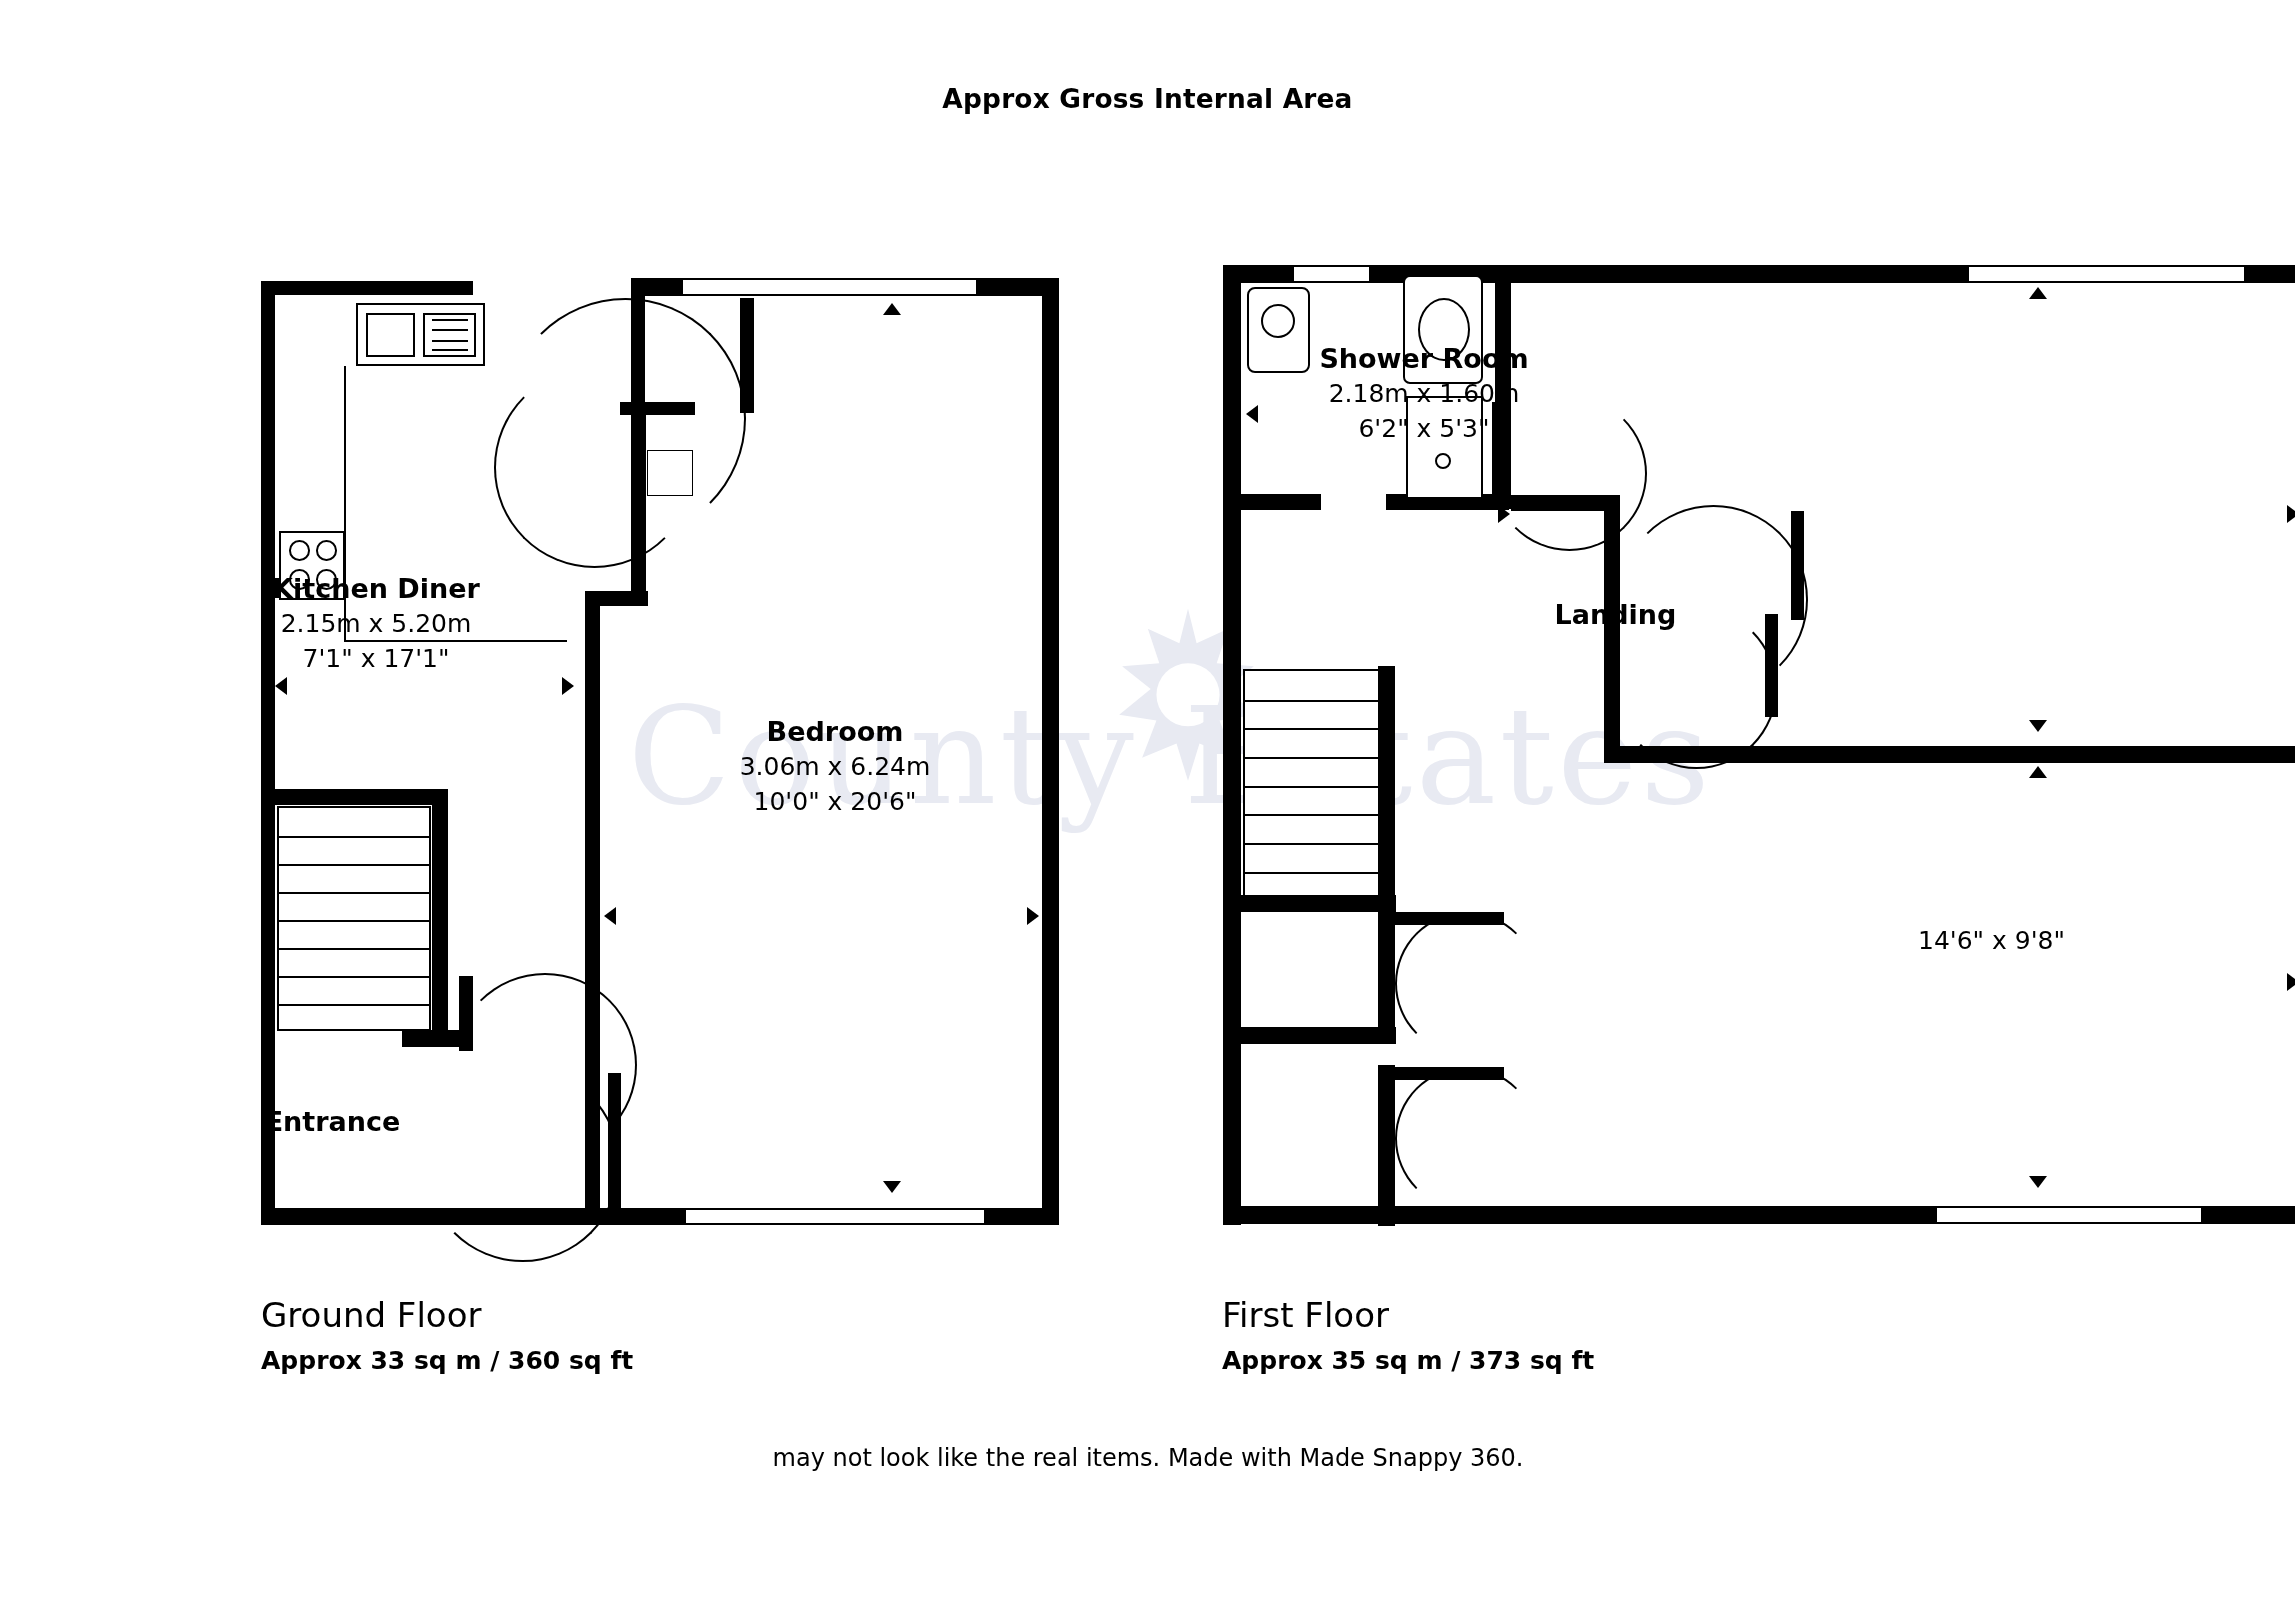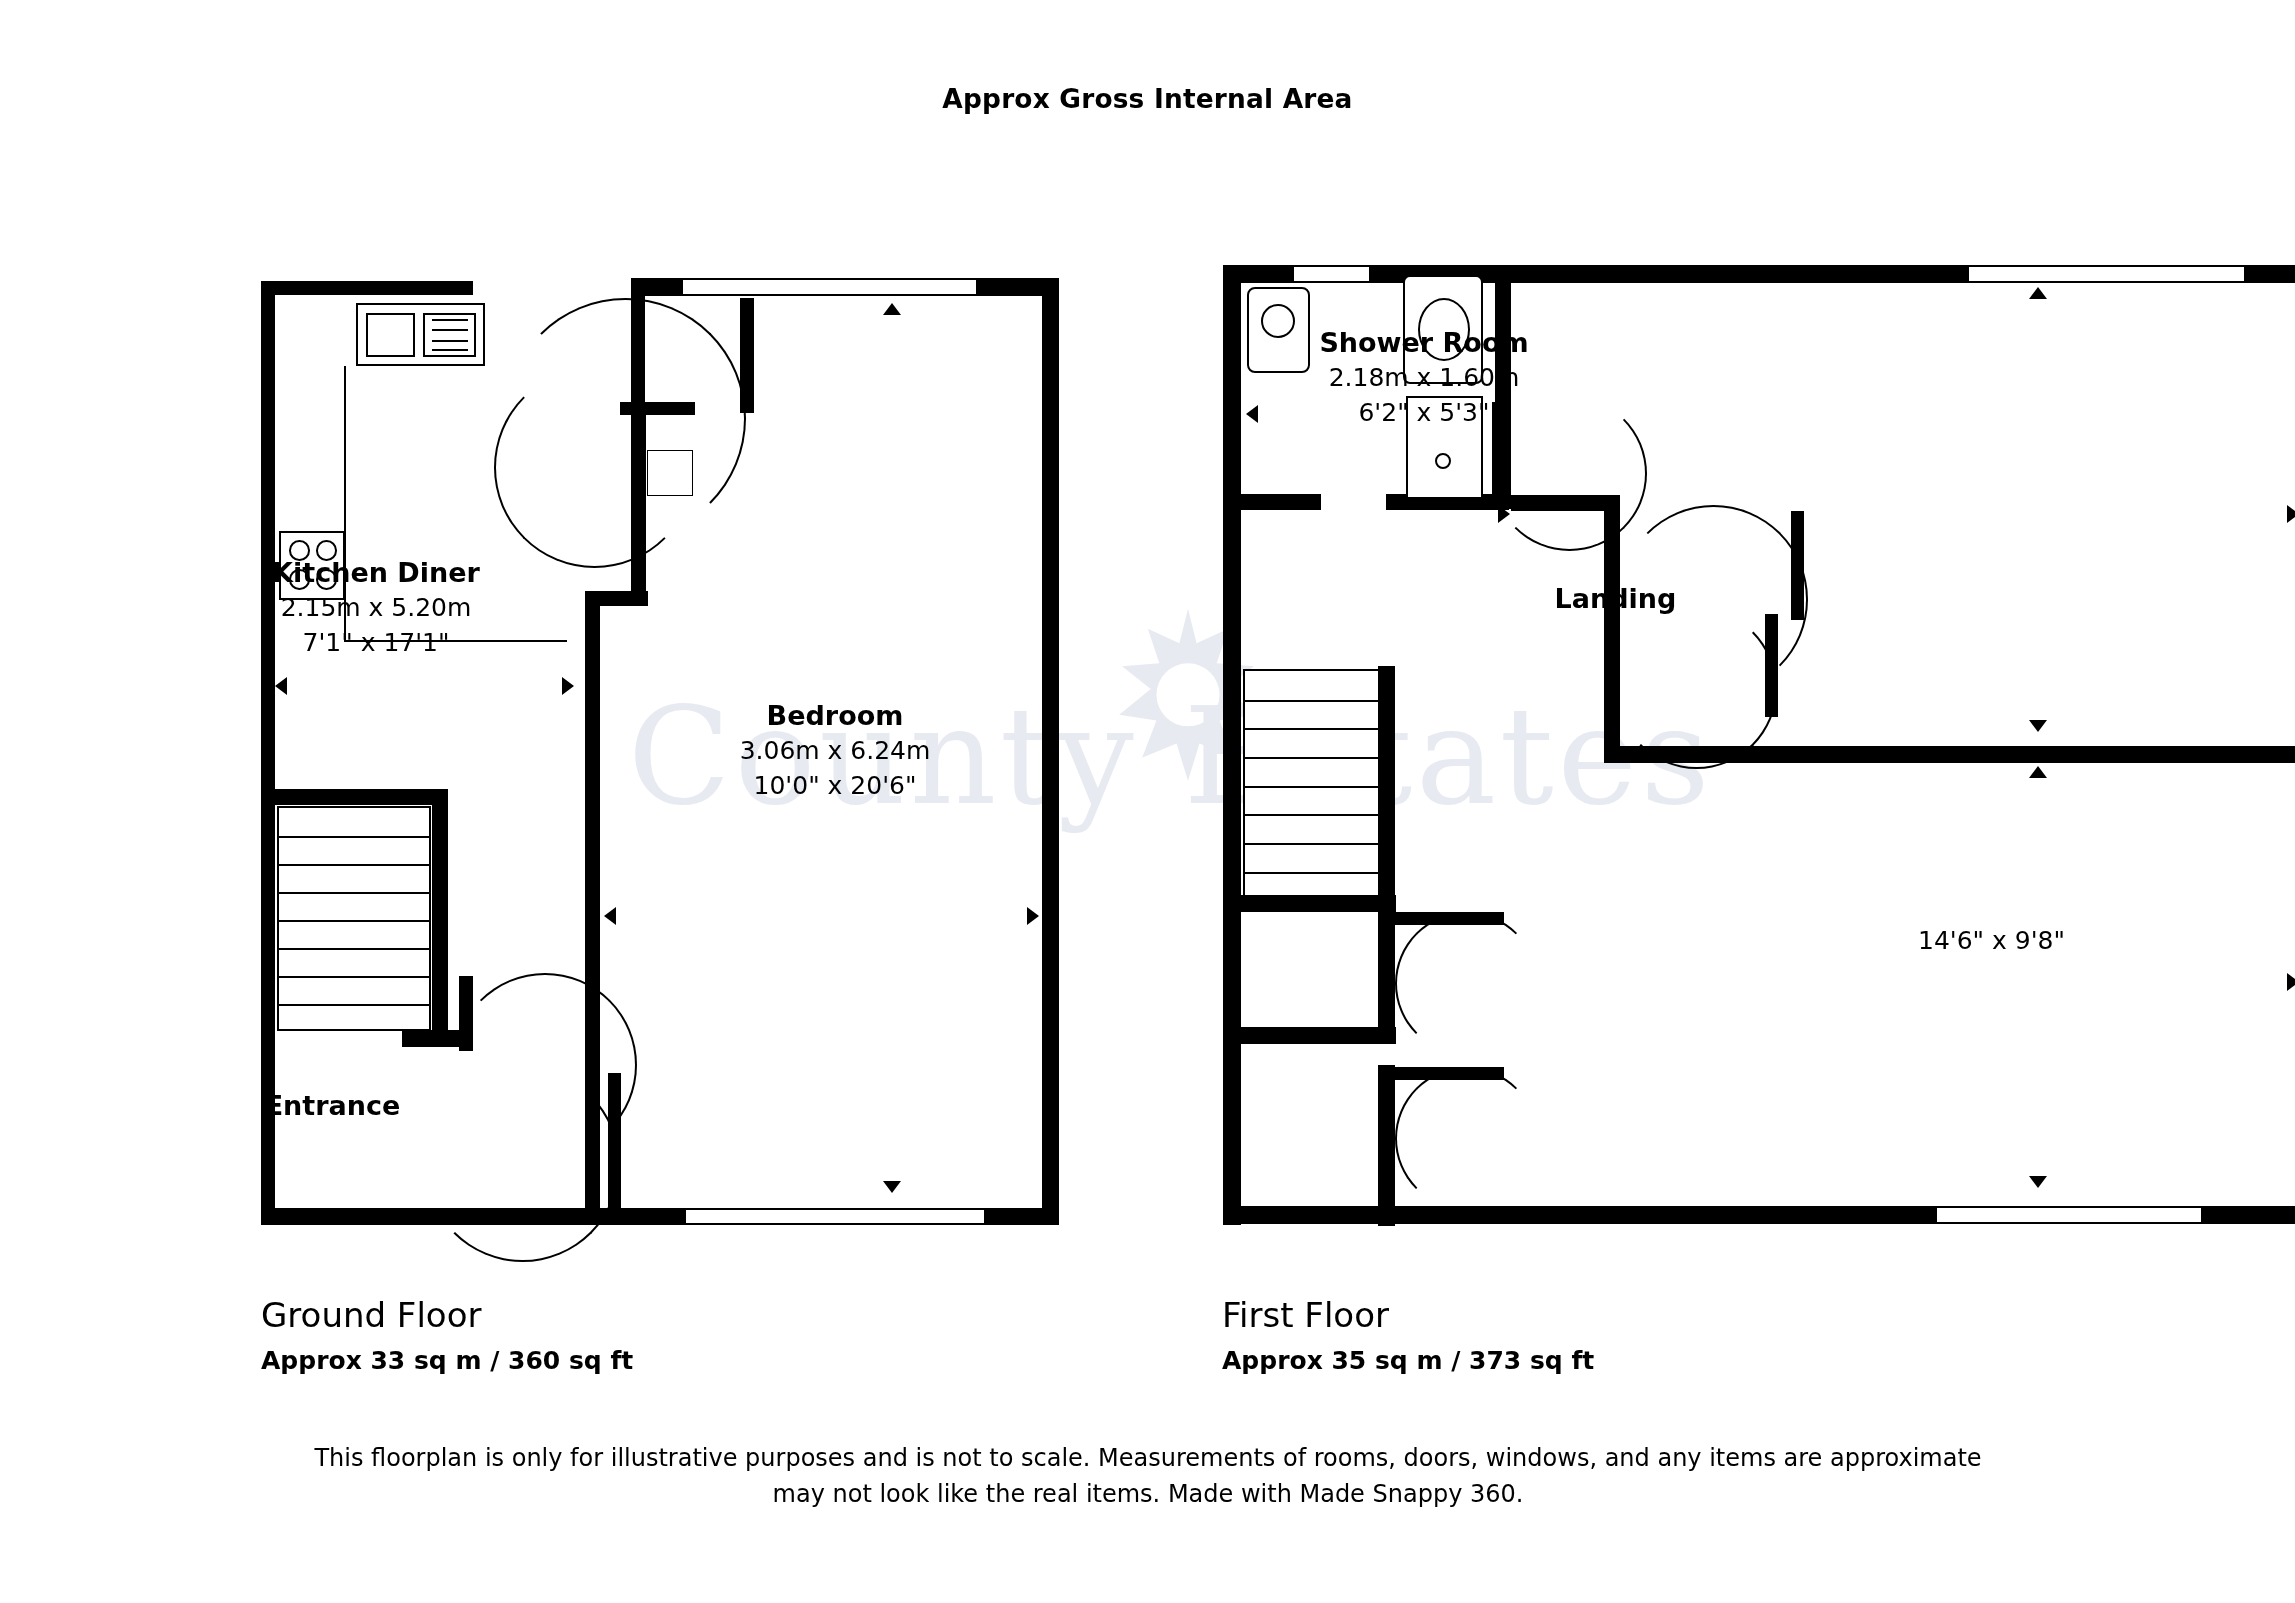--- a/index.html
+++ b/index.html
@@ -97,20 +97,21 @@
   
   .room-label {
     position: absolute;
     text-align: center;
     line-height: 1.38;
     white-space: nowrap;
   }
   .room-label .name {
     font-size: 27px;
     font-weight: bold;
+    margin-top: 16px;
   }
   .room-label .dim {
     font-size: 25px;
   }
   .room-label.plain .name { font-size: 27px; font-weight: bold; }
 
   
   .arrow {
     position: absolute;
     width: 0;
@@ -403,16 +404,15 @@
   <div class="title">Ground Floor</div>
   <div class="sub">Approx 33 sq m / 360 sq ft</div>
 </div>
 
 <div class="floor-caption" style="left:1222px; top:1294px;">
   <div class="title">First Floor</div>
   <div class="sub">Approx 35 sq m / 373 sq ft</div>
 </div>
 
 <div class="disclaimer">
-  <div>This floorplan is only for illustrative purposes and is not to scale. Measurements of rooms, doors, windows, and any items are approximate</div>
   <div>may not look like the real items. Made with Made Snappy 360.</div>
 </div>
 
 
 </body></html>

